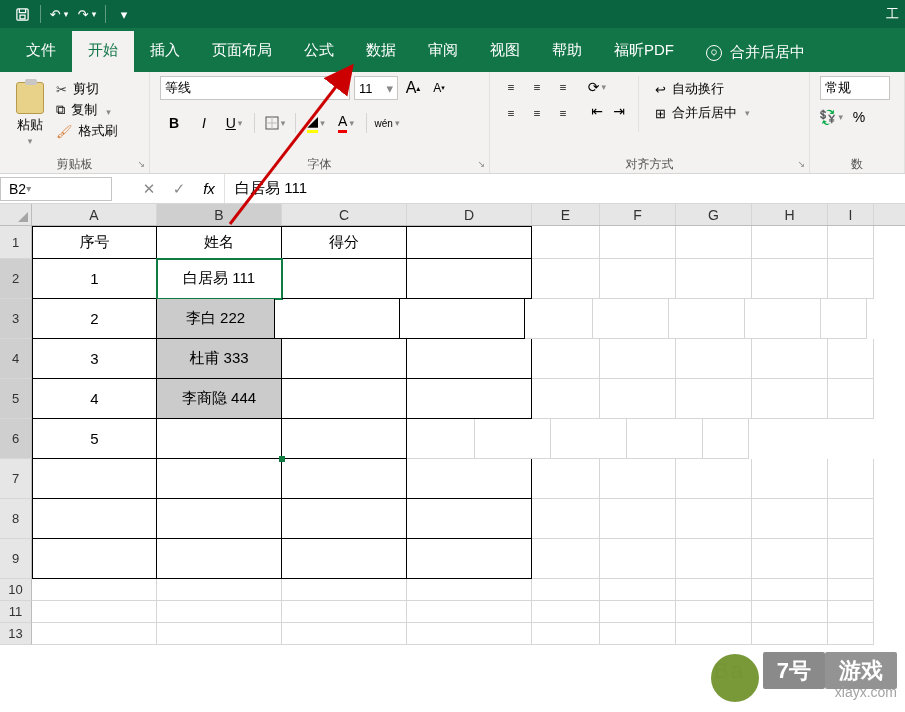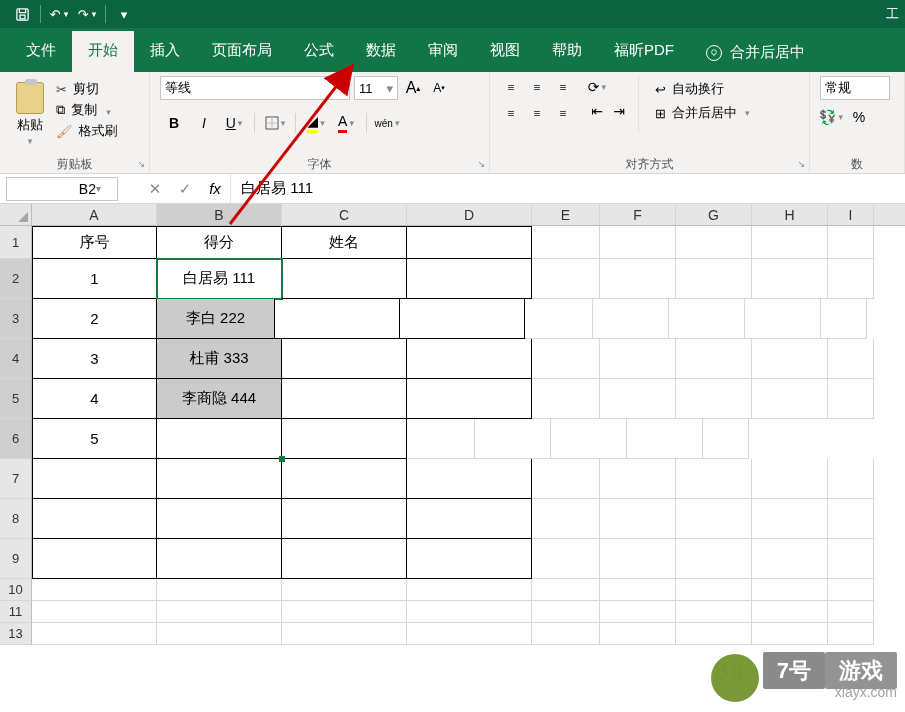--- a/index.html
+++ b/index.html
@@ -55,21 +55,21 @@
 .align-extra { display: flex; flex-direction: column; gap: 2px; margin-left: 4px; }
 .wrap-merge { display: flex; flex-direction: column; gap: 6px; font-size: 13px; padding-top: 4px; margin-left: 8px; }
 .wrap-merge .r { display: flex; align-items: center; gap: 6px; }
 
 .numfmt { display: flex; flex-direction: column; gap: 6px; }
 .numfmt .combo { width: 70px; }
 .numfmt .row2 { display: flex; gap: 6px; align-items: center; font-size: 13px; }
 
 
 .fxbar { height: 30px; border-bottom: 1px solid #d8d6d4; display: flex; align-items: center; background: #fff; }
-.namebox { width: 112px; height: 24px; border: 1px solid #c7c5c3; margin-left: 6px; display: flex; align-items: center; padding: 0 16px; font-size: 14px; justify-content: flex-end; }
+.namebox { width: 112px; height: 24px; border: 1px solid #c7c5c3; display: flex; align-items: center; padding: 0 8px; font-size: 14px; justify-content: flex-start; }
 .namebox::after { content: "▾"; font-size: 10px; color: #888; }
 .fxsep { width: 22px; }
 .fxbtn { width: 30px; text-align: center; color: #888; font-size: 15px; }
 .fxicon { width: 30px; text-align: center; font-style: italic; font-size: 15px; }
 .fxinput { flex: 1; border-left: 1px solid #e3e1df; height: 100%; display: flex; align-items: center; padding-left: 10px; font-size: 15px; }
 
 
 .sheet { position: relative; background: #fff; }
 .gridhead { display: flex; height: 22px; background: #e6e6e6; border-bottom: 1px solid #bcbcbc; }
 .selcorner { width: 32px; border-right: 1px solid #bcbcbc; background: #e6e6e6; position: relative; }
@@ -278,22 +278,22 @@
       <div class="colh" style="width: 125px;">D</div>
       <div class="colh" style="width: 68px;">E</div>
       <div class="colh" style="width: 76px;">F</div>
       <div class="colh" style="width: 76px;">G</div>
       <div class="colh" style="width: 76px;">H</div>
       <div class="colh" style="width: 46px;">I</div>
     </div>
     <div class="row" style="height: 33px;">
       <div class="rowh">1</div>
       <div class="cell cellb cellbL cellbT" style="width: 125px;">序号</div>
+      <div class="cell cellb cellbT" style="width: 125px;">姓名</div>
       <div class="cell cellb cellbT" style="width: 125px;">得分</div>
-      <div class="cell cellb cellbT" style="width: 125px;">姓名</div>
       <div class="cell cellb cellbT" style="width: 125px;"></div>
       <div class="cell" style="width: 68px;"></div>
       <div class="cell" style="width: 76px;"></div>
       <div class="cell" style="width: 76px;"></div>
       <div class="cell" style="width: 76px;"></div>
       <div class="cell" style="width: 46px;"></div>
     </div>
     <div class="row" style="height: 40px;">
       <div class="rowh sel">2</div>
       <div class="cell cellb cellbL" style="width: 125px;">1</div>

